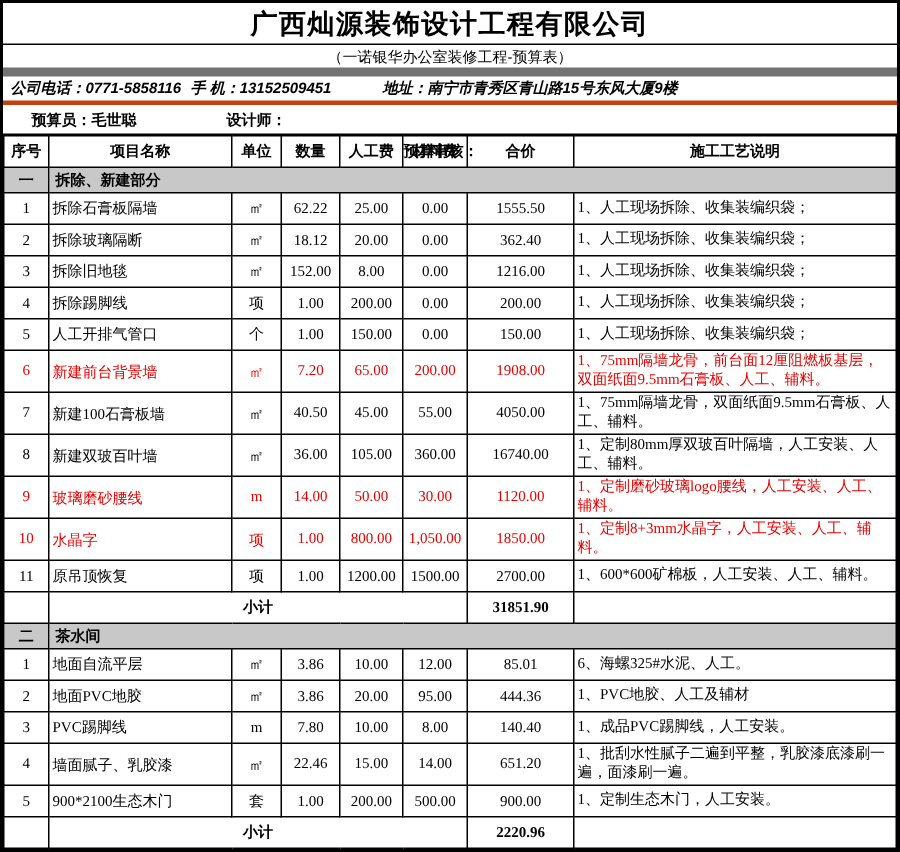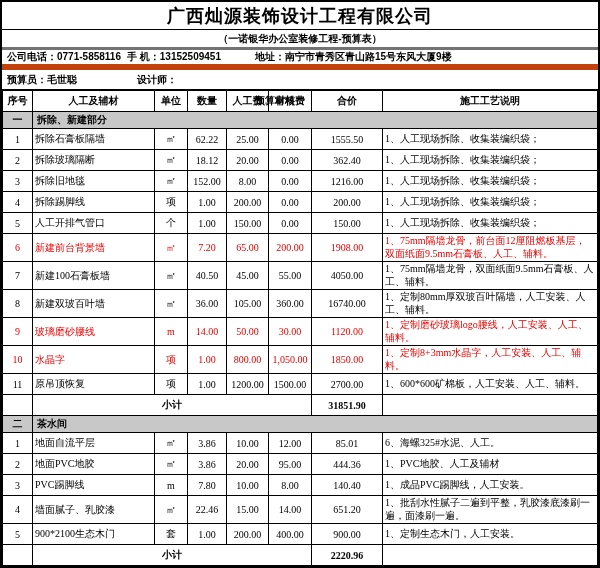--- a/index.html
+++ b/index.html
@@ -19,37 +19,38 @@
   }
   .title-row {
     height: 33px;
     border-bottom: 1px solid #000;
     display: flex; align-items: center; justify-content: center;
     font-size: 18px; font-weight: bold;
     letter-spacing: 1px;
   }
   .subtitle-row {
     height: 23px;
-    border-bottom: 3px solid #737373;
+    border-bottom: 6px solid #737373;
     display: flex; align-items: center; justify-content: center;
-    font-size: 10px; font-weight: bold;
+    font-size: 10px; font-weight: normal;
   }
   .info-row {
     height: 22px;
-    border-bottom: 6px solid #c2410c;
+    border-bottom: 3px solid #c2410c;
     display: flex; align-items: center;
     font-size: 10px; font-weight: bold;
     padding-left: 5px;
+    font-style: italic;
   }
   .staff-row {
     height: 20px;
     border-bottom: 1px solid #000;
     display: flex; align-items: center;
     font-size: 10px; font-weight: bold;
-    padding-left: 5px;
+    padding-left: 19px;
     justify-content: space-between;
   }
   .seg-a { width: 120px; }
   .seg-b { width: 128px; }
   .seg-c { flex: 1; }
   .staff-a { width: 130px; }
   .staff-b { width: 118px; }
   .staff-c { flex: 1; margin-top: 43px; }
 
   table.budget {
@@ -140,21 +141,21 @@
         <col class="c-unit">
         <col class="c-qty">
       <col class="c-lab">
         <col class="c-mat">
         <col class="c-tot">
         <col class="c-desc">
     </colgroup>
     <thead>
       <tr>
         <th>序号</th>
-        <th>人工及辅材</th>
+        <th>项目名称</th>
         <th>单位</th>
         <th>数量</th>
         <th>人工费</th>
         <th>材料费</th>
         <th>合价</th>
         <th>施工工艺说明</th>
       </tr>
     </thead>
     <tbody>
     <tr class="section-row">
@@ -320,21 +321,21 @@
           <td class="al-c">14.00</td>
           <td class="al-c">651.20</td>
           <td class="al-l desc-cell">1、批刮水性腻子二遍到平整，乳胶漆底漆刷一遍，面漆刷一遍。</td>
         </tr>
         <tr class="item-row">
           <td class="al-c">5</td>
           <td class="al-l">900*2100生态木门</td>
           <td class="al-c">套</td>
           <td class="al-c">1.00</td>
           <td class="al-c">200.00</td>
-          <td class="al-c">400.00</td>
+          <td class="al-c">500.00</td>
           <td class="al-c">900.00</td>
           <td class="al-l desc-cell">1、定制生态木门，人工安装。</td>
         </tr>
         <tr class="subtotal-row">
           <td></td>
           <td class="st-label" colspan="5">小计</td>
           <td class="st-value">2220.96</td>
           <td></td>
         </tr>
       </tbody>

